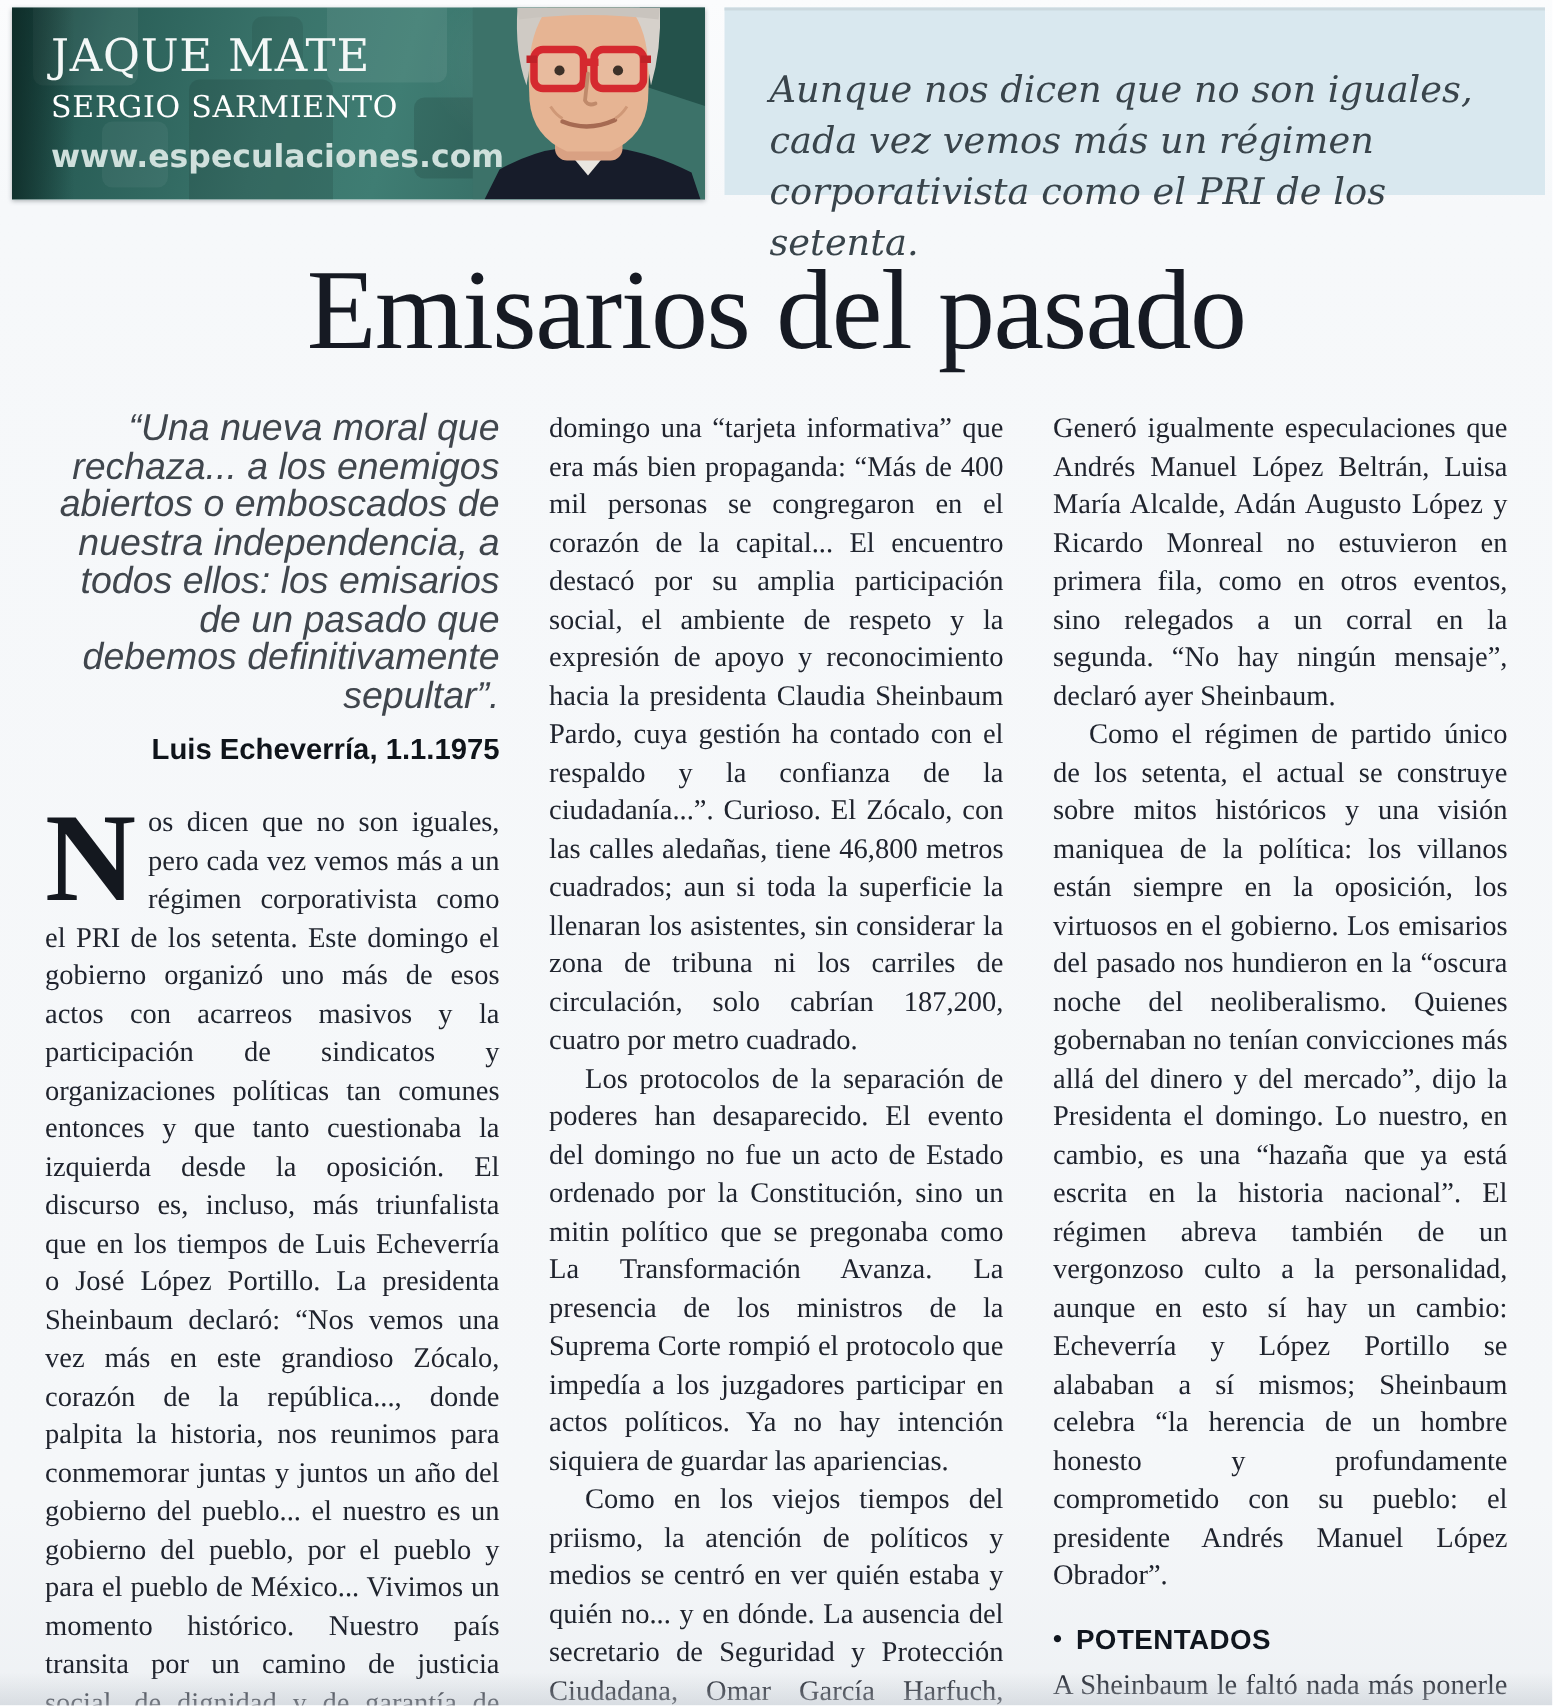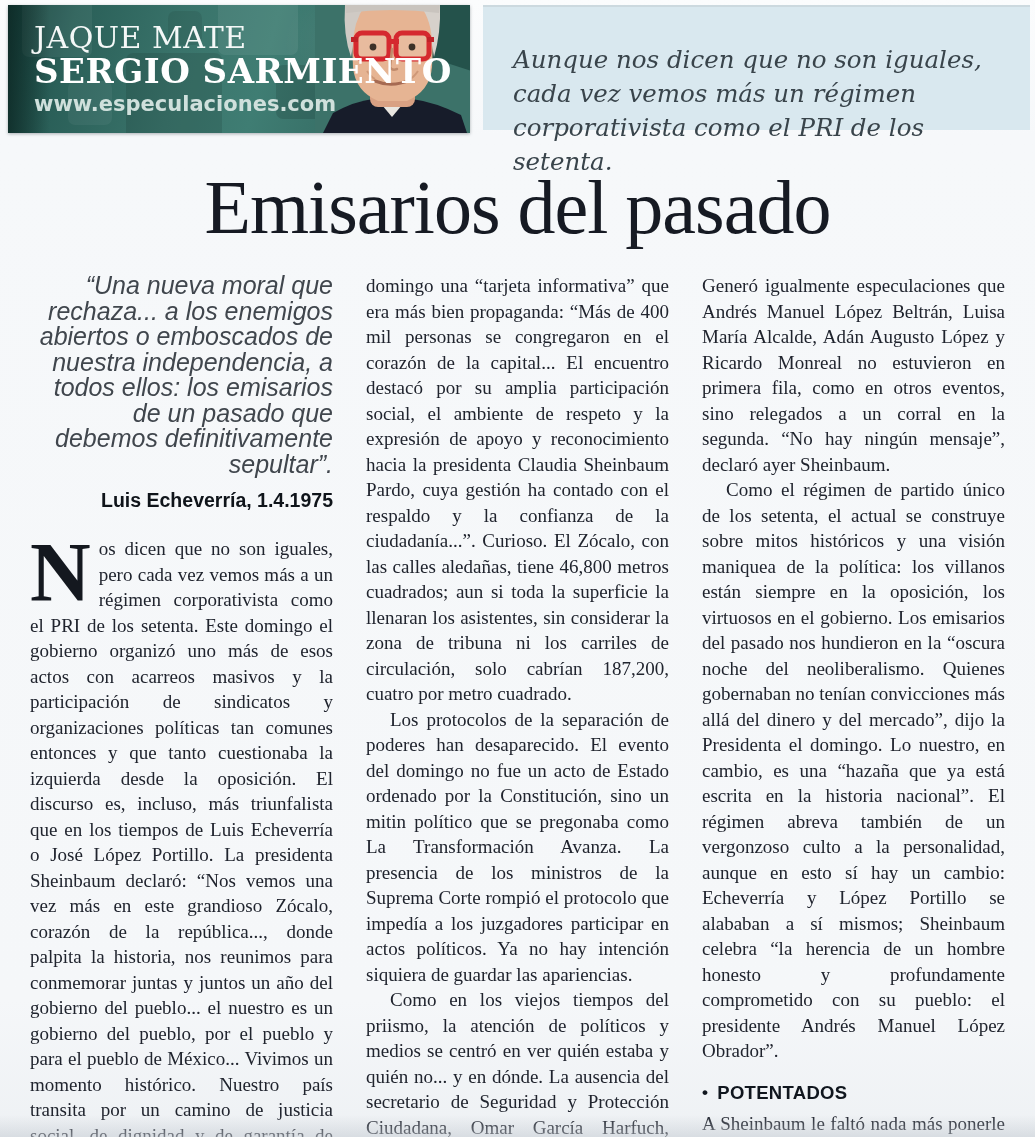--- a/index.html
+++ b/index.html
@@ -39,22 +39,22 @@
   }
 
   .masthead-text { position: absolute; left: 26px; top: 16px; z-index: 3; }
   .kicker {
     font-family: "DejaVu Serif", serif;
     font-size: 30px; line-height: 33px;
     color: #f4f8f7; letter-spacing: 0.5px;
   }
   .author-name {
     font-family: "DejaVu Serif", serif;
-    font-weight: bold;
-    font-size: 34px; line-height: 35px;
+    font-weight: normal;
+    font-size: 20px; line-height: 35px;
     color: #ffffff; letter-spacing: 0.5px;
   }
   .site-url {
     font-family: "DejaVu Sans", sans-serif;
     font-weight: bold;
     font-size: 21px; line-height: 30px;
     color: #cfe0dc;
   }
 
   .portrait { position: absolute; right: 0; top: 0; width: 155px; height: 128px; z-index: 2; }
@@ -208,21 +208,21 @@
     <div class="pull-quote">Aunque nos dicen que no son iguales, cada vez vemos más un régimen corporativista como el PRI de los setenta.</div>
   </div>
 
   <div class="article">
     <h1 class="article-title">Emisarios del pasado</h1>
 
     <div class="columns">
 
       <div class="col">
         <div class="epigraph">“Una nueva moral que rechaza... a los enemigos abiertos o emboscados de nuestra independencia, a todos ellos: los emisarios de un pasado que debemos definitivamente sepultar”.</div>
-        <div class="epigraph-attribution">Luis Echeverría, 1.4.1975</div>
+        <div class="epigraph-attribution">Luis Echeverría, 1.1.1975</div>
         <div class="body-text">
           <p class="para no-indent"><span class="drop-cap">N</span><span>os dicen que no son iguales, pero cada vez vemos más a un régimen corporativista como el PRI de los setenta. Este domingo el gobierno organizó uno más de esos actos con acarreos masivos y la participación de sindicatos y organizaciones políticas tan comunes entonces y que tanto cuestionaba la izquierda desde la oposición. El discurso es, incluso, más triunfalista que en los tiempos de Luis Echeverría o José López Portillo. La presidenta Sheinbaum declaró: “Nos vemos una vez más en este grandioso Zócalo, corazón de la república..., donde palpita la historia, nos reunimos para conmemorar juntas y juntos un año del gobierno del pueblo... el nuestro es un gobierno del pueblo, por el pueblo y para el pueblo de México... Vivimos un momento histórico. Nuestro país transita por un camino de justicia social, de dignidad y de garantía de derechos sociales, libertad, democracia y soberanía”.</span></p>
 
         </div>
       </div>
 
       <div class="col">
         <div class="body-text">
           <p class="para no-indent">domingo una “tarjeta informativa” que era más bien propaganda: “Más de 400 mil personas se congregaron en el corazón de la capital... El encuentro destacó por su amplia participación social, el ambiente de respeto y la expresión de apoyo y reconocimiento hacia la presidenta Claudia Sheinbaum Pardo, cuya gestión ha contado con el respaldo y la confianza de la ciudadanía...”. Curioso. El Zócalo, con las calles aledañas, tiene 46,800 metros cuadrados; aun si toda la superficie la llenaran los asistentes, sin considerar la zona de tribuna ni los carriles de circulación, solo cabrían 187,200, cuatro por metro cuadrado.</p>
           <p class="para">Los protocolos de la separación de poderes han desaparecido. El evento del domingo no fue un acto de Estado ordenado por la Constitución, sino un mitin político que se pregonaba como La Transformación Avanza. La presencia de los ministros de la Suprema Corte rompió el protocolo que impedía a los juzgadores participar en actos políticos. Ya no hay intención siquiera de guardar las apariencias.</p>

